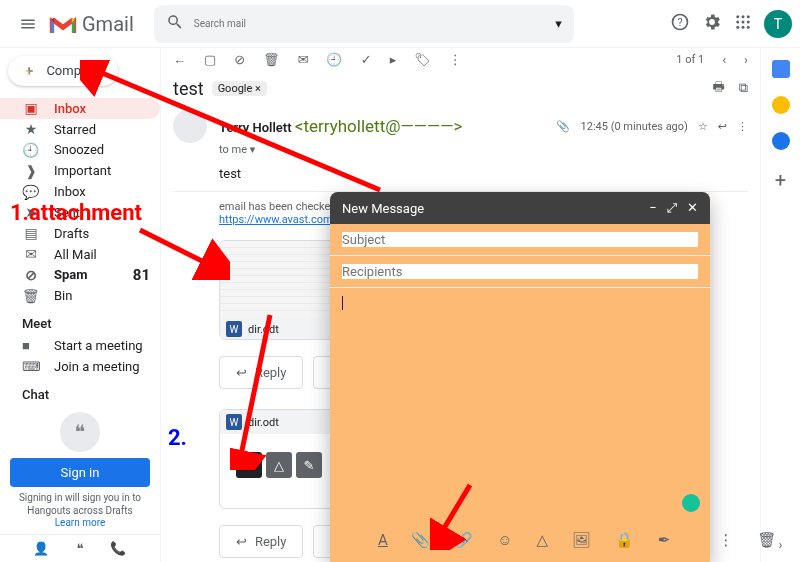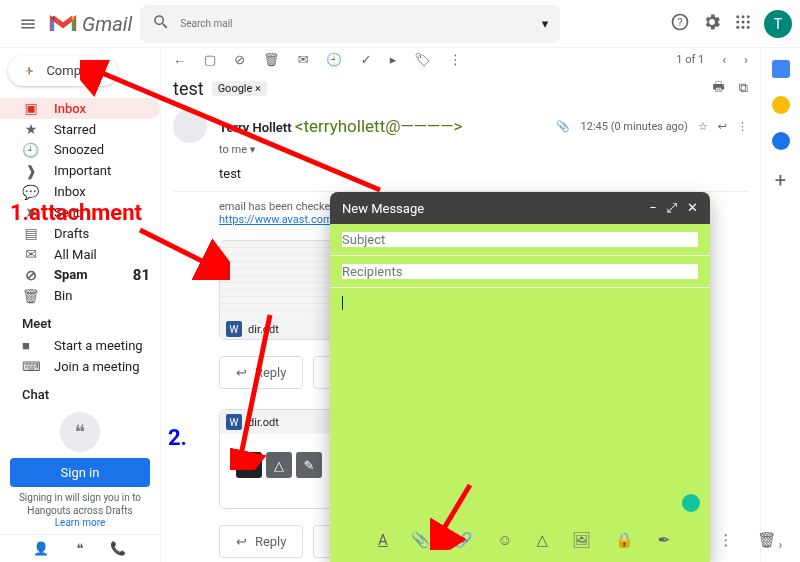--- a/index.html
+++ b/index.html
@@ -1,19 +1,19 @@
 <!DOCTYPE html>
 <html><head>
 <meta charset="utf-8">
 <style>
 * { box-sizing: border-box; margin: 0; padding: 0; font-family: 'Google Sans', Roboto, Arial, sans-serif; }
 body { width: 800px; height: 562px; overflow: hidden; background: #fff; position: relative; font-size: 13px; color: #202124; }
 .header { height: 48px; display: flex; align-items: center; padding: 0 8px; border-bottom: 1px solid #f1f3f4; }
 .hmenu { width: 40px; display: flex; justify-content: center; color: #5f6368; cursor: pointer; }
-.logo { display: flex; align-items: flex-start; margin-right: 8px; font-style: italic; }
+.logo { display: flex; align-items: flex-end; margin-right: 20px; }
 .logo-m { width: 30px; height: 22px; }
 .logo-text { font-size: 20px; color: #5f6368; margin-left: 4px; }
 .search { flex: 0 0 420px; height: 38px; background: #f1f3f4; border-radius: 8px; display: flex; align-items: center; padding: 0 12px; }
 .search input { border: none; background: transparent; flex: 1; font-size: 10px; outline: none; margin-left: 10px; }
 .hspacer { flex: 1; }
 .hicons { display: flex; align-items: center; gap: 12px; color: #5f6368; }
 .avatar { width: 28px; height: 28px; border-radius: 50%; background: #00897b; color: #fff; display: flex; align-items: center; justify-content: center; font-size: 14px; }
 .body { display: flex; height: calc(100% - 48px); }
 .sidebar { width: 160px; padding-top: 8px; display: flex; flex-direction: column; }
 .compose { margin: 0 0 12px 8px; width: 110px; height: 40px; border-radius: 20px; box-shadow: 0 1px 3px rgba(60,64,67,.3); display: flex; align-items: center; padding: 0 16px; cursor: pointer; background: #fff; }
@@ -58,21 +58,21 @@
 .attach-card { width: 150px; height: 100px; border: 1px solid #dadce0; border-radius: 6px; overflow: hidden; position: relative; background: #fff; }
 .attach-prev { height: 76px; background: repeating-linear-gradient(#f5f5f5, #f5f5f5 6px, #ebebeb 6px, #ebebeb 7px); }
 .attach-foot { height: 24px; background: #f1f3f4; display: flex; align-items: center; padding: 0 6px; font-size: 11px; }
 .w-ico { width: 16px; height: 16px; background: #2b579a; color: #fff; font-size: 10px; display: flex; align-items: center; justify-content: center; margin-right: 6px; border-radius: 2px; }
 .corner { position: absolute; right: 0; bottom: 0; width: 0; height: 0; border-left: 14px solid transparent; border-bottom: 14px solid #1a73e8; }
 .hover-btns { position: absolute; bottom: 30px; left: 16px; display: flex; gap: 4px; }
 .hb { width: 26px; height: 26px; background: #202124; color: #fff; display: flex; align-items: center; justify-content: center; border-radius: 3px; font-size: 13px; }
 .hb.lt { background: #5f6368; }
 .reply-row { margin: 16px 0 0 46px; display: flex; gap: 10px; }
 .rbtn { border: 1px solid #dadce0; border-radius: 4px; padding: 8px 16px; font-size: 13px; color: #5f6368; display: flex; align-items: center; gap: 8px; cursor: pointer; background: #fff; }
-.compose-win { position: absolute; right: 50px; bottom: 0; width: 380px; height: 370px; background: #bef264; box-shadow: 0 8px 20px rgba(0,0,0,.3); border-radius: 8px 8px 0 0; display: flex; flex-direction: column; z-index: 10; margin-left: 34px; }
+.compose-win { position: absolute; right: 50px; bottom: 0; width: 380px; height: 370px; background: #fdba74; box-shadow: 0 8px 20px rgba(0,0,0,.3); border-radius: 8px 8px 0 0; display: flex; flex-direction: column; z-index: 10; margin-left: 34px; }
 .cw-title { background: #404040; color: #fff; height: 32px; display: flex; align-items: center; padding: 0 12px; border-radius: 8px 8px 0 0; font-size: 13px; }
 .cw-title .sp { flex: 1; }
 .cw-ctl { display: flex; gap: 10px; font-size: 13px; }
 .cw-row { padding: 8px 12px; border-bottom: 1px solid #eee; font-size: 13px; color: #80868b; }
 .cw-row input { border: none; width: 100%; outline: none; font-size: 13px; }
 .cw-body { flex: 1; padding: 8px 12px; }
 .cw-body .cursor { border-left: 1px solid #202124; height: 14px; display: inline-block; }
 .cw-foot { height: 44px; display: flex; align-items: center; padding: 0 24px; gap: 24px; }
 .send-btn { background: #1a73e8; color: #fff; border: none; border-radius: 4px; display: flex; align-items: center; overflow: hidden; }
 .send-btn .s1 { padding: 8px 14px; }

